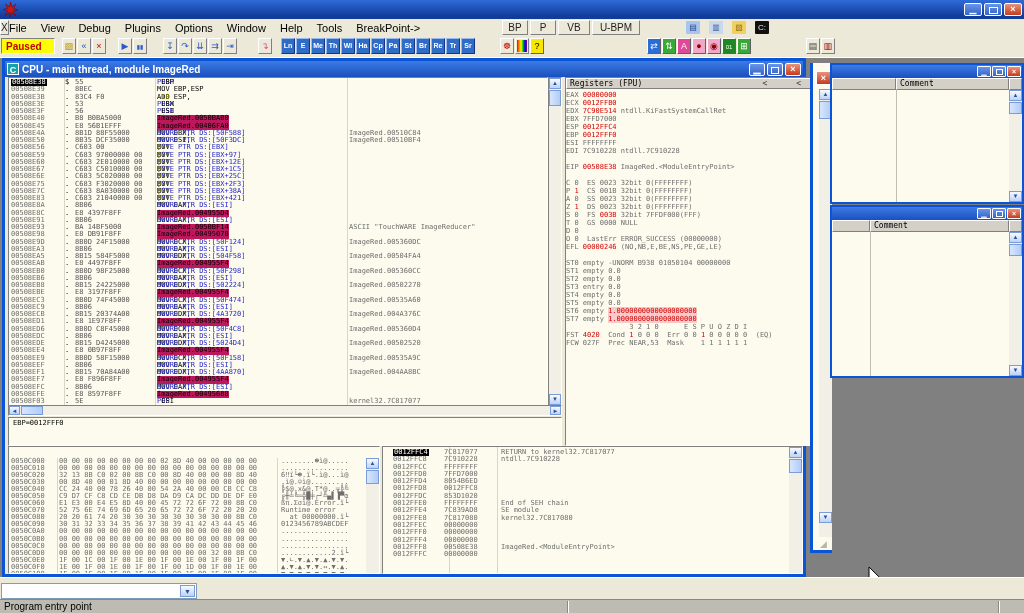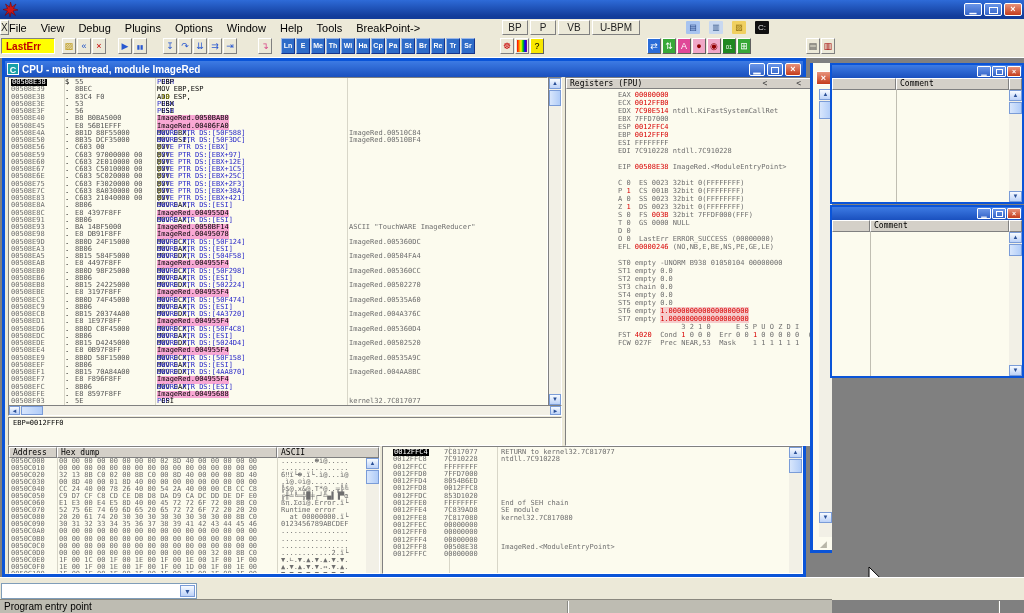--- a/index.html
+++ b/index.html
@@ -68,26 +68,26 @@
   
   #disasm-rows{position:absolute;left:0;top:1px;right:0;}
   .dr{position:relative;height:7.25px;font-size:7px;line-height:7.3px;white-space:pre;}
   .dr span{position:absolute;top:0;}
   .da{left:2px;color:#6E6E6E;}  .da.sel{background:#000;color:#FFF;padding:0 1px;}
   .dp{left:56px;color:#000;}
   .db{left:66px;color:#555;}
   .di{left:148px;}
   .dm{left:340px;color:#6E6E6E;}
   .sg-p{color:#000}.sg-k{color:#2828C8}.sg-n{color:#8A8A00}
-  .sg-y{background:#f9a8d4;color:#000}.sg-c{background:#00E8E8;color:#000}
+  .sg-y{background:#be185d;color:#000}.sg-c{background:#00E8E8;color:#000}
   .sg-g{color:#6E6E6E}.sg-red{color:#D80000}.sg-redhl{color:#D80000;background:#F6CCCC}
   .sg-lbl{color:#6E6E6E}
   .vline{position:absolute;top:0;bottom:0;width:1px;background:#D8D6C8;}
   
-  #reg-lines{position:absolute;left:0;top:13px;right:0;padding-left:20px;margin-left:32px;}
+  #reg-lines{position:absolute;left:0;top:13px;right:0;padding-left:0;}
   .rl{height:8px;font-size:7px;line-height:8px;white-space:pre;font-family:"DejaVu Sans Mono",monospace;}
   
   .dhead{display:flex;height:11px;}
   .dhc{background:#D4D0C8;border:1px solid;border-color:#FFF #808080 #808080 #FFF;font-size:8px;
        line-height:9px;padding-left:3px;box-sizing:border-box;font-family:"DejaVu Sans Mono",monospace;}
   #dump-rows{position:absolute;left:0;top:11px;right:13px;}
   .dumr{position:relative;height:7.05px;font-size:7px;line-height:7.1px;white-space:pre;}
   .dumr span{position:absolute;top:0;}
   .dda{left:2px;color:#6E6E6E;} .ddh{left:50px;color:#6E6E6E;} .dds{left:272px;color:#6E6E6E;}
   
@@ -129,21 +129,21 @@
   .coldiv{position:absolute;top:0;bottom:0;width:1px;background:#C0BEB2;}
   .wsb{position:absolute;right:0;top:0;bottom:0;width:13px;background:#F2F0E6;}
   
   .cmdbar{position:absolute;left:0;top:577px;width:1024px;height:22px;background:#ECE9D8;
           border-top:1px solid #FFF;}
   .combobox{position:absolute;left:1px;top:5px;width:196px;height:16px;background:#FFF;
             border:1px solid #7F9DB9;box-sizing:border-box;}
   .cbbtn{position:absolute;right:1px;top:1px;width:15px;height:12px;
          background:linear-gradient(#F8FBFF,#BCD2F8);border:1px solid #7A9CD8;color:#2A5098;
          font-size:7px;line-height:11px;text-align:center;box-sizing:border-box;}
-  .statusbar{position:absolute;left:0;top:599px;width:832px;height:14px;background:#BEBCB2;
+  .statusbar{position:absolute;left:0;top:599px;width:1024px;height:14px;background:#BEBCB2;
              border-top:1px solid #8A887E;font-size:10px;line-height:13px;color:#000;}
   .sbtext{padding-left:4px;}
   .sdiv{position:absolute;top:1px;bottom:1px;width:1px;background:#8A8A84;box-shadow:1px 0 0 #FFF;}
   .cursor{position:absolute;left:868px;top:566px;}
 </style>
 </head>
 <body>
 
 <div id="app">
 
@@ -181,21 +181,21 @@
     <div id="menu-icons">
         <div class="micon" style="background: rgb(168, 196, 240); color: rgb(32, 64, 128);">▤</div>
         <div class="micon" style="background: rgb(200, 216, 240); color: rgb(64, 96, 144);">▥</div>
         <div class="micon" style="background: rgb(240, 208, 96); color: rgb(144, 112, 16);">▨</div>
         <div class="micon" style="background: rgb(16, 16, 16); color: rgb(232, 232, 232);">C:</div>
       </div>
     <div class="mbtn" id="mb-close">X</div>
   </div>
 
   <div class="toolbar">
-    <div class="paused">LastErr</div>
+    <div class="paused">Paused</div>
     <div class="tbgroup" id="tb-file">
         <div class="tbtn"><span class="tglyph" style="color: rgb(184, 144, 0);">▨</span></div>
         <div class="tbtn"><span class="tglyph" style="color: rgb(28, 80, 200);">«</span></div>
         <div class="tbtn"><span class="tglyph" style="color: rgb(200, 0, 0);">×</span></div>
       </div>
     <div class="tbgroup" id="tb-run">
         <div class="tbtn"><span class="tglyph" style="color: rgb(40, 88, 208);">▶</span></div>
         <div class="tbtn"><span class="tglyph" style="color: rgb(40, 88, 208); font-size: 6px;">▮▮</span></div>
       </div>
     <div class="tbgroup" id="tb-step">
@@ -345,37 +345,32 @@
           <div class="rl"><span class="sg-g">Z </span><span class="sg-red">1</span><span class="sg-g">  DS 0023 32bit 0(FFFFFFFF)</span></div>
           <div class="rl"><span class="sg-g">S 0  FS </span><span class="sg-red">003B</span><span class="sg-g"> 32bit 7FFDF000(FFF)</span></div>
           <div class="rl"><span class="sg-g">T 0  GS 0000 NULL</span></div>
           <div class="rl"><span class="sg-g">D 0</span></div>
           <div class="rl"><span class="sg-g">O 0  LastErr ERROR_SUCCESS (00000000)</span></div>
           <div class="rl"><span class="sg-g">EFL </span><span class="sg-red">00000246</span><span class="sg-g"> (NO,NB,E,BE,NS,PE,GE,LE)</span></div>
           <div class="rl">&nbsp;</div>
           <div class="rl"><span class="sg-g">ST0 empty -UNORM B938 01050104 00000000</span></div>
           <div class="rl"><span class="sg-g">ST1 empty 0.0</span></div>
           <div class="rl"><span class="sg-g">ST2 empty 0.0</span></div>
-          <div class="rl"><span class="sg-g">ST3 chain 0.0</span></div>
+          <div class="rl"><span class="sg-g">ST3 entry 0.0</span></div>
           <div class="rl"><span class="sg-g">ST4 empty 0.0</span></div>
           <div class="rl"><span class="sg-g">ST5 empty 0.0</span></div>
           <div class="rl"><span class="sg-g">ST6 empty </span><span class="sg-redhl">1.0000000000000000000</span></div>
           <div class="rl"><span class="sg-g">ST7 empty </span><span class="sg-redhl">1.0000000000000000000</span></div>
           <div class="rl"><span class="sg-g">               3 2 1 0      E S P U O Z D I</span></div>
           <div class="rl"><span class="sg-g">FST </span><span class="sg-red">4020</span><span class="sg-g">  Cond </span><span class="sg-red">1</span><span class="sg-g"> 0 0 0  Err 0 0 </span><span class="sg-red">1</span><span class="sg-g"> 0 0 0 0 0  (EQ)</span></div>
           <div class="rl"><span class="sg-g">FCW 027F  Prec NEAR,53  Mask    1 1 1 1 1 1</span></div>
         </div>
     </div>
 
     <div class="pane" id="dumppane">
-      <div class="dhead">
-        <div class="dhc" style="width:48px">Address</div>
-        <div class="dhc" style="width:220px">Hex dump</div>
-        <div class="dhc" style="flex:1">ASCII</div>
-      </div>
       <div class="vline" style="left:48px;top:11px"></div>
       <div class="vline" style="left:268px;top:11px"></div>
       <div id="dump-rows" class="mono">
           <div class="dumr"><span class="dda">0050C000</span><span class="ddh">00 00 00 00 00 00 00 00 02 8D 40 00 00 00 00 00</span><span class="dds">........☻ì@.....</span></div>
           <div class="dumr"><span class="dda">0050C010</span><span class="ddh">00 00 00 00 00 00 00 00 00 00 00 00 00 00 00 00</span><span class="dds">................</span></div>
           <div class="dumr"><span class="dda">0050C020</span><span class="ddh">32 13 8B C0 02 00 8B C0 00 8D 40 00 00 00 8D 40</span><span class="dds">6‼ï└☻.ï└.ì@...ì@</span></div>
           <div class="dumr"><span class="dda">0050C030</span><span class="ddh">00 8D 40 00 01 8D 40 00 00 00 00 00 00 00 00 00</span><span class="dds">.ì@.☺ì@.........</span></div>
           <div class="dumr"><span class="dda">0050C040</span><span class="ddh">CC 24 40 00 78 26 40 00 54 2A 40 00 00 CB CC C8</span><span class="dds">╠$@.x&amp;@.T*@..╦╠╚</span></div>
           <div class="dumr"><span class="dda">0050C050</span><span class="ddh">C9 D7 CF C8 CD CE DB D8 DA D9 CA DC DD DE DF E0</span><span class="dds">╔╫╧╚═╬█╪┌┘╩▄▌▐▀α</span></div>
           <div class="dumr"><span class="dda">0050C060</span><span class="ddh">E1 E3 00 E4 E5 8D 40 00 45 72 72 6F 72 00 8B C0</span><span class="dds">ßπ.Σσì@.Error.ï└</span></div>

